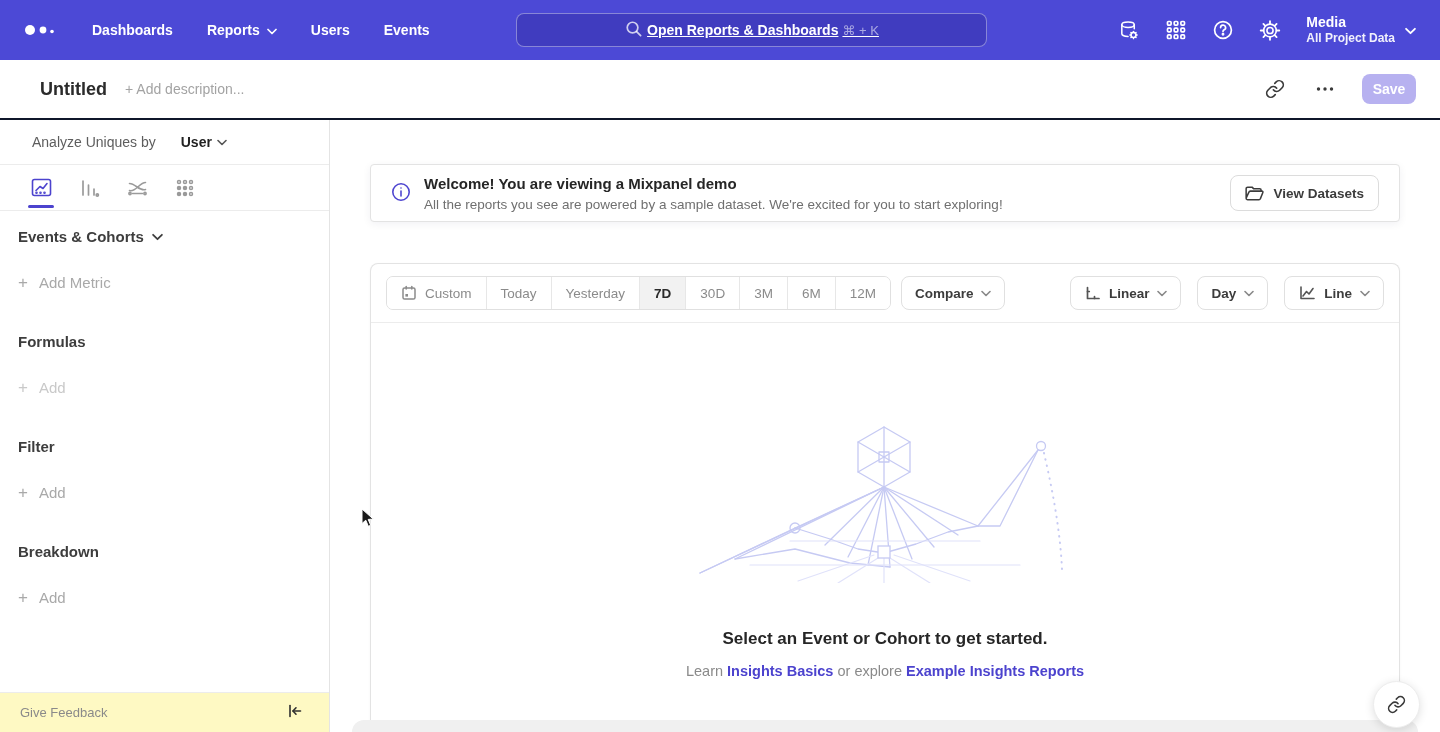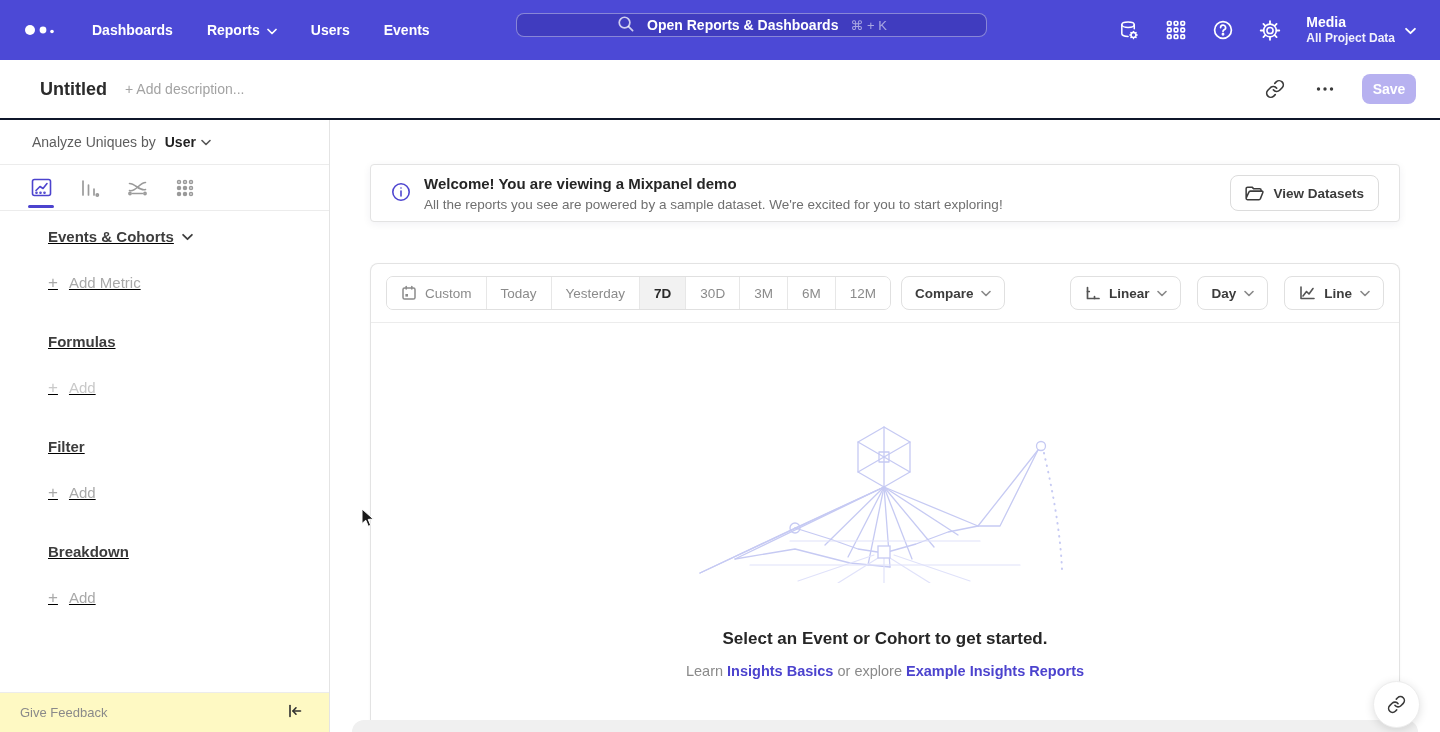--- a/index.html
+++ b/index.html
@@ -5,23 +5,23 @@
   * { margin:0; padding:0; box-sizing:border-box; }
   html,body { width:1440px; height:732px; overflow:hidden; background:#fff;
     font-family:"Liberation Sans", sans-serif; }
 
   
   .topnav { position:absolute; top:0; left:0; width:1440px; height:60px;
     background:#4c49d6; display:flex; align-items:center; color:#fff; z-index:30; }
   .logo { margin-left:22px; display:flex; align-items:center; }
   .nav-items { display:flex; align-items:center; gap:34px; margin-left:30px; }
   .nav-item { font-size:14px; font-weight:600; color:#fff; display:flex; align-items:center; gap:7px; cursor:pointer; }
-  .searchbar { position:absolute; left:516px; top:13px; width:471px; height:24px;
+  .searchbar { position:absolute; left:516px; top:13px; width:471px; height:34px;
     background:rgba(10,5,90,0.18); border:1px solid rgba(255,255,255,0.38); border-radius:8px;
-    display:flex; align-items:center; justify-content:center; gap:12px; cursor:pointer; }
+    display:flex; align-items:center; justify-content:center; gap:4px; cursor:pointer;text-decoration:underline; }
   .search-label { font-size:14px; font-weight:600; color:#fff; }
   .search-shortcut { font-size:13px; color:rgba(255,255,255,0.55); }
   .nav-right { position:absolute; right:24px; top:0; height:60px; display:flex; align-items:center; gap:25px; }
   .nav-icon { width:22px; height:22px; display:flex; align-items:center; justify-content:center; cursor:pointer; }
   .project-block { display:flex; align-items:center; gap:10px; cursor:pointer; }
   .project-name { font-size:14px; font-weight:700; line-height:17px; }
   .project-scope { font-size:12px; font-weight:600; line-height:15px; color:rgba(255,255,255,0.92); }
 
   
   .report-header { position:absolute; top:60px; left:0; width:1440px; height:60px; background:#fff;
@@ -30,27 +30,27 @@
   .report-desc { font-size:14px; color:#a3a3a3; margin-left:18px; cursor:text; }
   .header-right { margin-left:auto; display:flex; align-items:center; gap:24px; }
   .icon-btn { width:26px; height:26px; display:flex; align-items:center; justify-content:center; cursor:pointer; }
   .save-btn { width:54px; height:30px; background:#b7b1f0; border:none; border-radius:8px;
     color:#fff; font-size:14px; font-weight:600; font-family:inherit; cursor:pointer; }
 
   
   .sidebar { position:absolute; top:120px; left:0; bottom:0; width:330px; background:#fff;
     border-right:1px solid #e4e4e4; }
   .analyze-row { height:45px; padding:0 32px; border-bottom:1px solid #ececec;
-    display:flex; align-items:center; font-size:14px; color:#5d5d5d; gap:6px; }
+    display:flex; align-items:center; font-size:14px; color:#5d5d5d; gap:22px; }
   .analyze-value { color:#222; font-weight:600; margin-left:3px; display:flex; align-items:center; gap:5px; cursor:pointer; }
   .tabs-row { height:46px; padding:0 26px; border-bottom:1px solid #ececec;
     display:flex; align-items:center; gap:18px; }
   .side-tab { position:relative; width:30px; height:46px; display:flex; align-items:center; justify-content:center; cursor:pointer; }
   .side-tab .underline { position:absolute; bottom:3px; left:2px; right:2px; height:3px; border-radius:2px; background:#4c43ce; }
-  .side-body { padding:0 48px;text-decoration:underline; }
+  .side-body { padding:0 18px; }
   .section-title { margin-top:42px; font-size:15px; font-weight:700; color:#3d3d3d;
     display:flex; align-items:center; gap:8px; }
   .section-title.first { margin-top:17px; }
   .add-row { margin-top:29px; font-size:15px; color:#a9a9a9; display:flex; align-items:center; gap:11px; cursor:pointer; }
   .add-row.lighter { color:#c9c9c9; }
   .plus-glyph { font-size:17px; line-height:15px; }
   .side-footer { position:absolute; bottom:0; left:0; right:0; height:40px; border-top:1px solid #ececec;
     display:flex; align-items:center; justify-content:space-between; padding:0 26px 0 20px; background:#fef9c3; }
   .feedback-link { font-size:13px; color:#8a8a8a; cursor:pointer; }
 

